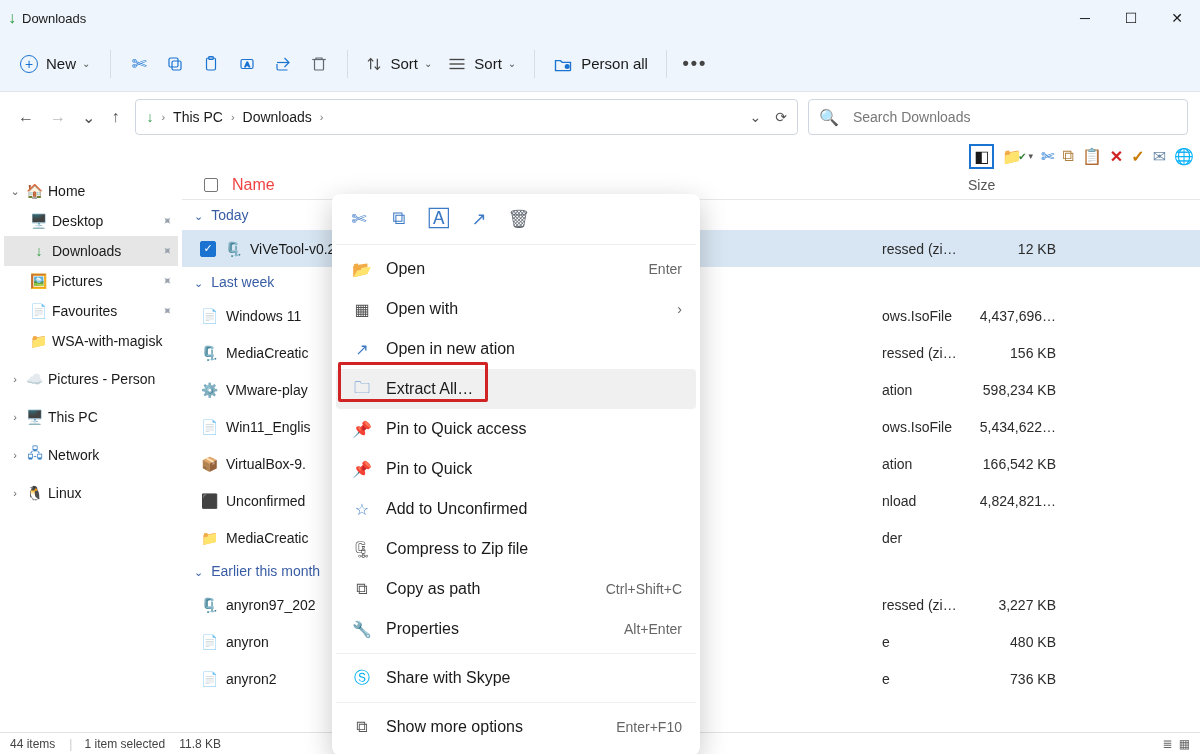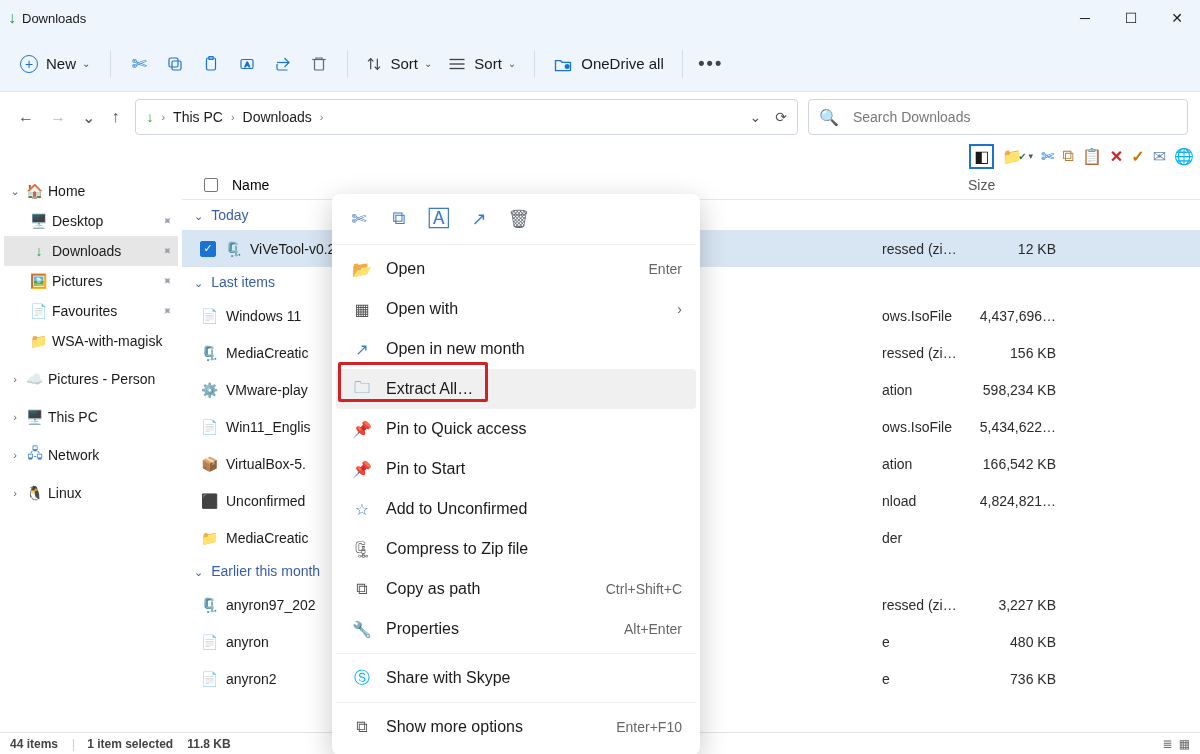--- a/index.html
+++ b/index.html
@@ -47,37 +47,37 @@
   .side-item .exp { width:14px; text-align:center; color:#666; font-size:11px; }
   .side-item .ico { width:18px; display:inline-flex; align-items:center; justify-content:center; margin:0 4px; font-size:14px; }
   .side-item .pin { margin-left:auto; color:#9aa3ad; font-size:12px; transform: rotate(45deg); }
   .side-item.sel { background:#e6e6e6; }
   .side-item.child { padding-left: 22px; }
   .side-item.top { padding-left: 4px; }
 
   .content { flex:1; position:relative; }
   .col-head { display:flex; align-items:center; height:30px; border-bottom:1px solid #e8e8e8; position:relative; }
   .col-head .chk { margin-left:22px; margin-right:14px; width:14px; height:14px; border:1px solid #767676; border-radius:2px; }
-  .col-head .cname { color:#000000; font-size:14px; }
+  .col-head .cname { color:#ef4444; font-size:16px; }
   .col-size { position:absolute; left:786px; color:#555; font-size:14px; }
 
   .grouphdr { display:flex; align-items:center; height:30px; padding-left:12px; color:#395da4; font-size:14px; }
   .grouphdr .gchev { margin-right:8px; font-size:11px; transform: translateY(1px);}
   .row { display:flex; align-items:center; height:37px; padding-left:18px; position:relative; }
   .row.sel { background:#d8e6f3; }
   .row .rchk { width:16px; height:16px; border:1px solid #767676; border-radius:2px; margin-right:8px; display:flex; align-items:center; justify-content:center; background:#fff; }
   .row.sel .rchk { background:#1a73d1; border-color:#1a73d1; color:#fff; font-size:11px; }
   .row .rico { width:20px; display:inline-flex; justify-content:center; margin-right:6px; }
   .row .rname { font-size:14px; white-space:nowrap; overflow:hidden; text-overflow:clip; }
   .row .rtype { position:absolute; left:700px; font-size:14px; color:#2b2b2b; white-space:nowrap; }
   .row .rsize { position:absolute; left:792px; width:82px; text-align:right; font-size:14px; color:#2b2b2b; white-space:nowrap; }
 
   
   .status { position:absolute; bottom:0; left:0; right:0; height:22px; border-top:1px solid #e3e3e3; display:flex; align-items:center; padding:0 10px; font-size:12px; color:#444; background:#fff; }
-  .status .sseg { margin-right:14px;font-weight:bold; }
+  .status .sseg { margin-right:14px; }
   .status .right { margin-left:auto; display:flex; gap:6px; color:#666; }
 
   
   .ctx { position:absolute; left:332px; top:194px; width:368px; background:#fff; border-radius:8px; box-shadow:0 8px 28px rgba(0,0,0,0.22); padding:8px 4px; z-index:50; }
   .ctx .iconrow { display:flex; gap:18px; padding:6px 12px 10px; justify-content:flex-start; }
   .ctx .iconrow span { color:#3d7ac6; font-size:18px; width:22px; display:inline-flex; justify-content:center;}
   .ctx .sep { height:1px; background:#eceef1; margin:4px 0; }
   .ctx .citem { display:flex; align-items:center; height:40px; padding:0 14px; border-radius:4px; font-size:16px; position:relative; }
   .ctx .citem .cico { width:24px; color:#3d7ac6; font-size:16px; margin-right:12px; display:inline-flex; justify-content:center; }
   .ctx .citem .cico.gray { color:#555; }
@@ -160,21 +160,21 @@
       </svg>
     <span class="lbl">Sort</span>
     <span class="chev">⌄</span>
   </div>
   <div class="tool-sep"></div>
   <div class="tool-group">
     <svg width="20" height="18" viewBox="0 0 24 20" fill="none" stroke="#1a73d1" stroke-width="1.6">
         <path d="M3 6h6l2 2h10v9a1 1 0 0 1-1 1H3z"></path>
         <circle cx="17" cy="13" r="3" fill="#1a73d1" stroke="none"></circle>
       </svg>
-    <span class="lbl">OneDrive all</span>
+    <span class="lbl">Person all</span>
   </div>
   <div class="tool-sep"></div>
   <div class="tool-icon dots">•••</div>
 </div>
 
 <div class="navrow">
   <div class="nav-icons">
     <span>←</span>
     <span style="color:#bbb">→</span>
     <span>⌄</span>
@@ -282,21 +282,21 @@
     <div class="row sel">
       <span class="rchk">✓</span>
       <span class="rico">🗜️</span>
       <span class="rname">ViVeTool-v0.2</span>
       <span class="rtype">ressed (zi…</span>
       <span class="rsize">12 KB</span>
     </div>
 
     <div class="grouphdr">
         <span class="gchev">⌄</span>
-        <span>Last items</span>
+        <span>Last week</span>
       </div>
     <div id="lw">
         <div class="row">
           <span class="rico">📄</span>
   <span class="rname">Windows 11 </span>
   <span class="rtype">ows.IsoFile</span>
   <span class="rsize">4,437,696…</span>
         </div>
         <div class="row">
           <span class="rico">🗜️</span>
@@ -311,21 +311,21 @@
   <span class="rsize">598,234 KB</span>
         </div>
         <div class="row">
           <span class="rico">📄</span>
   <span class="rname">Win11_Englis</span>
   <span class="rtype">ows.IsoFile</span>
   <span class="rsize">5,434,622…</span>
         </div>
         <div class="row">
           <span class="rico">📦</span>
-  <span class="rname">VirtualBox-5.</span>
+  <span class="rname">VirtualBox-9.</span>
   <span class="rtype">ation</span>
   <span class="rsize">166,542 KB</span>
         </div>
         <div class="row">
           <span class="rico">⬛</span>
   <span class="rname">Unconfirmed</span>
   <span class="rtype">nload</span>
   <span class="rsize">4,824,821…</span>
         </div>
         <div class="row">
@@ -377,33 +377,33 @@
       <span>Open</span>
       <span class="short">Enter</span>
     </div>
   <div class="citem">
       <span class="cico gray">▦</span>
       <span>Open with</span>
       <span class="short">›</span>
     </div>
   <div class="citem">
       <span class="cico">↗</span>
-      <span>Open in new month</span>
+      <span>Open in new ation</span>
     </div>
   <div class="citem hover">
       <span class="cico">🗀</span>
       <span>Extract All…</span>
     </div>
   <div class="citem">
       <span class="cico gray">📌</span>
       <span>Pin to Quick access</span>
     </div>
   <div class="citem">
       <span class="cico gray">📌</span>
-      <span>Pin to Start</span>
+      <span>Pin to Quick</span>
     </div>
   <div class="citem">
       <span class="cico">☆</span>
       <span>Add to Unconfirmed</span>
     </div>
   <div class="citem">
       <span class="cico gray">🗜</span>
       <span>Compress to Zip file</span>
     </div>
   <div class="citem">

